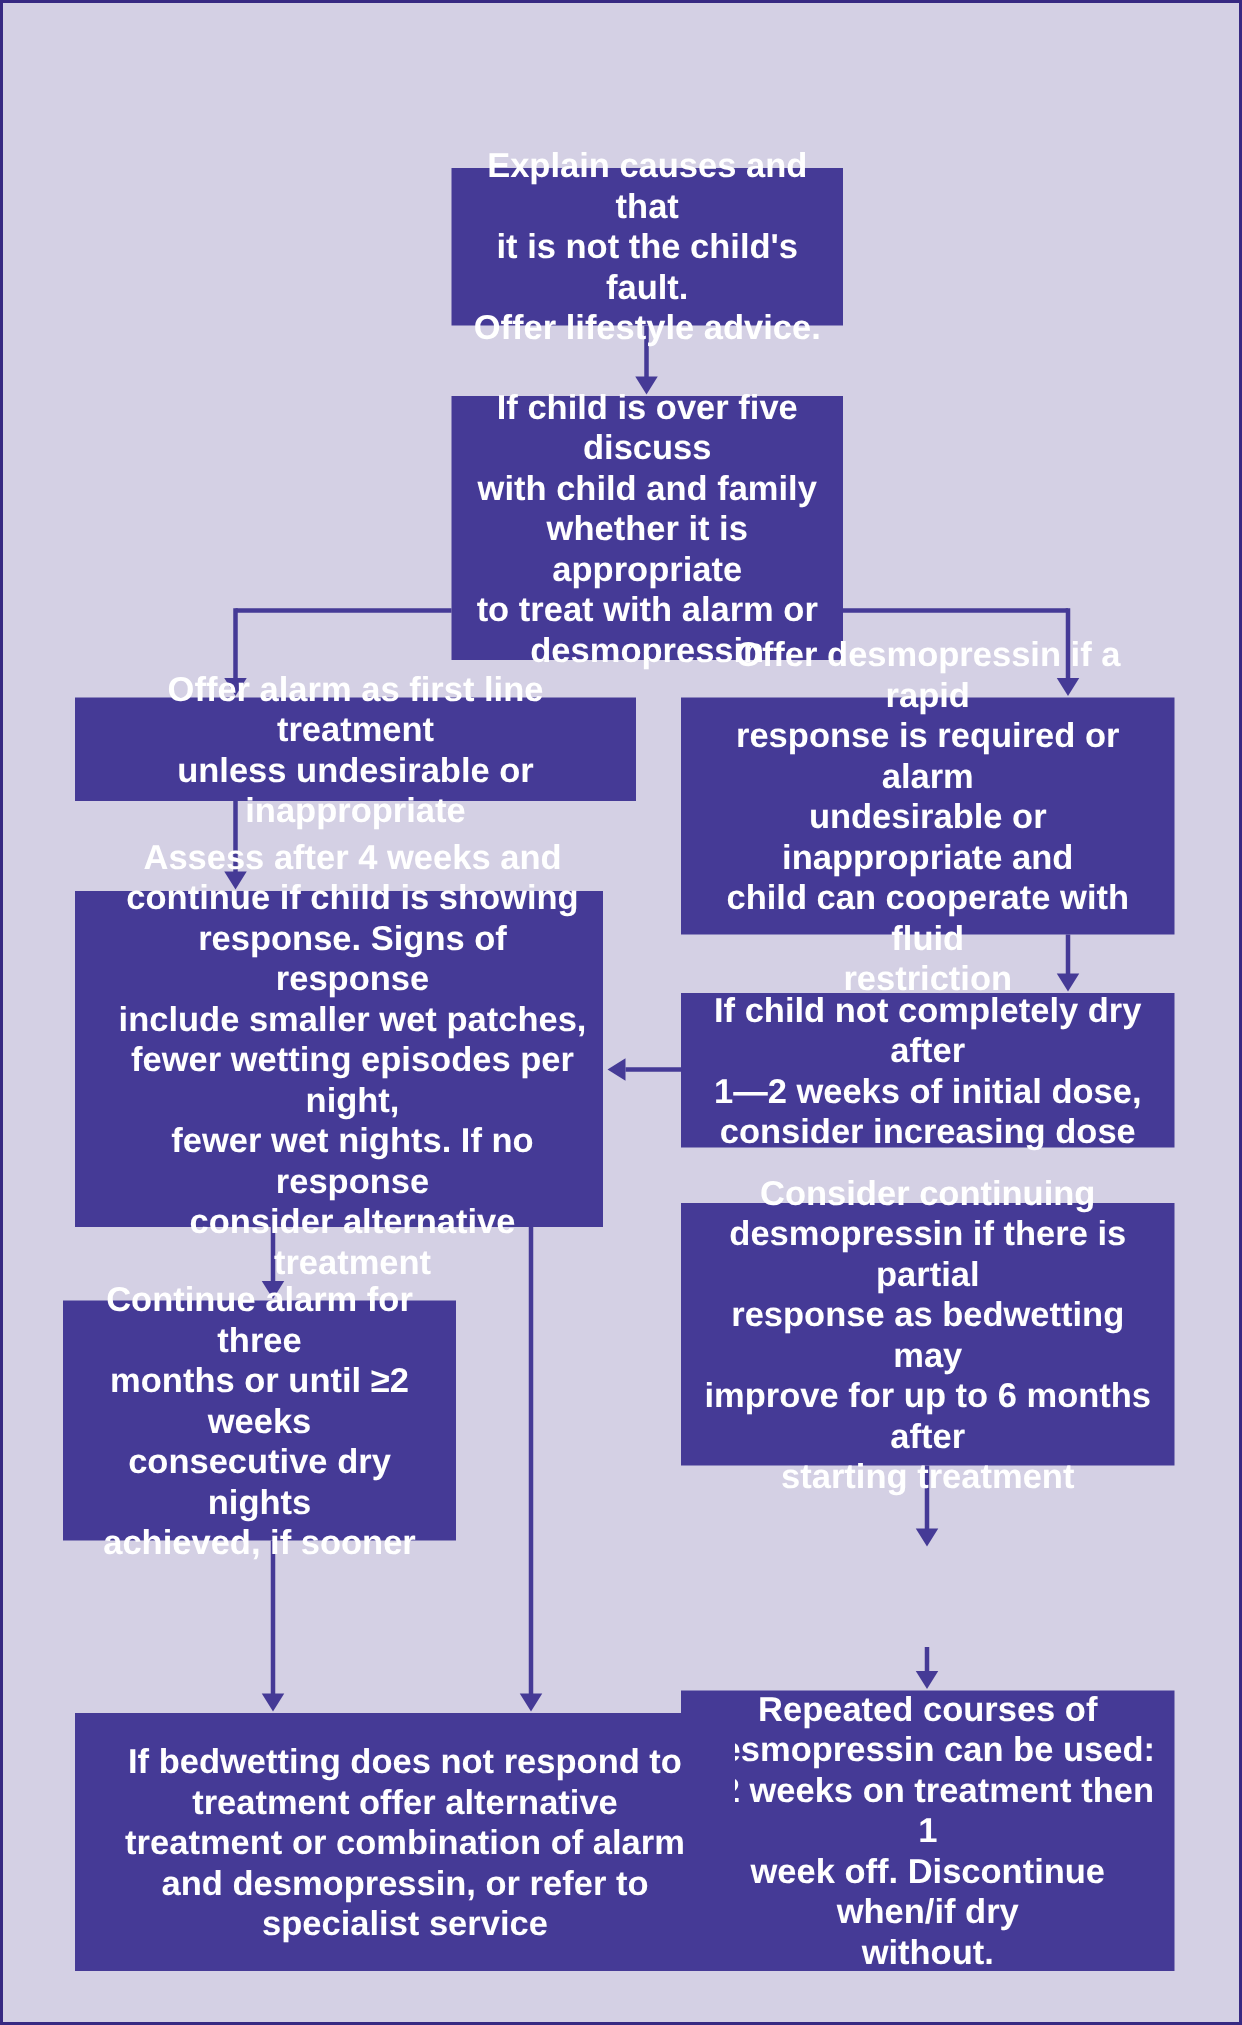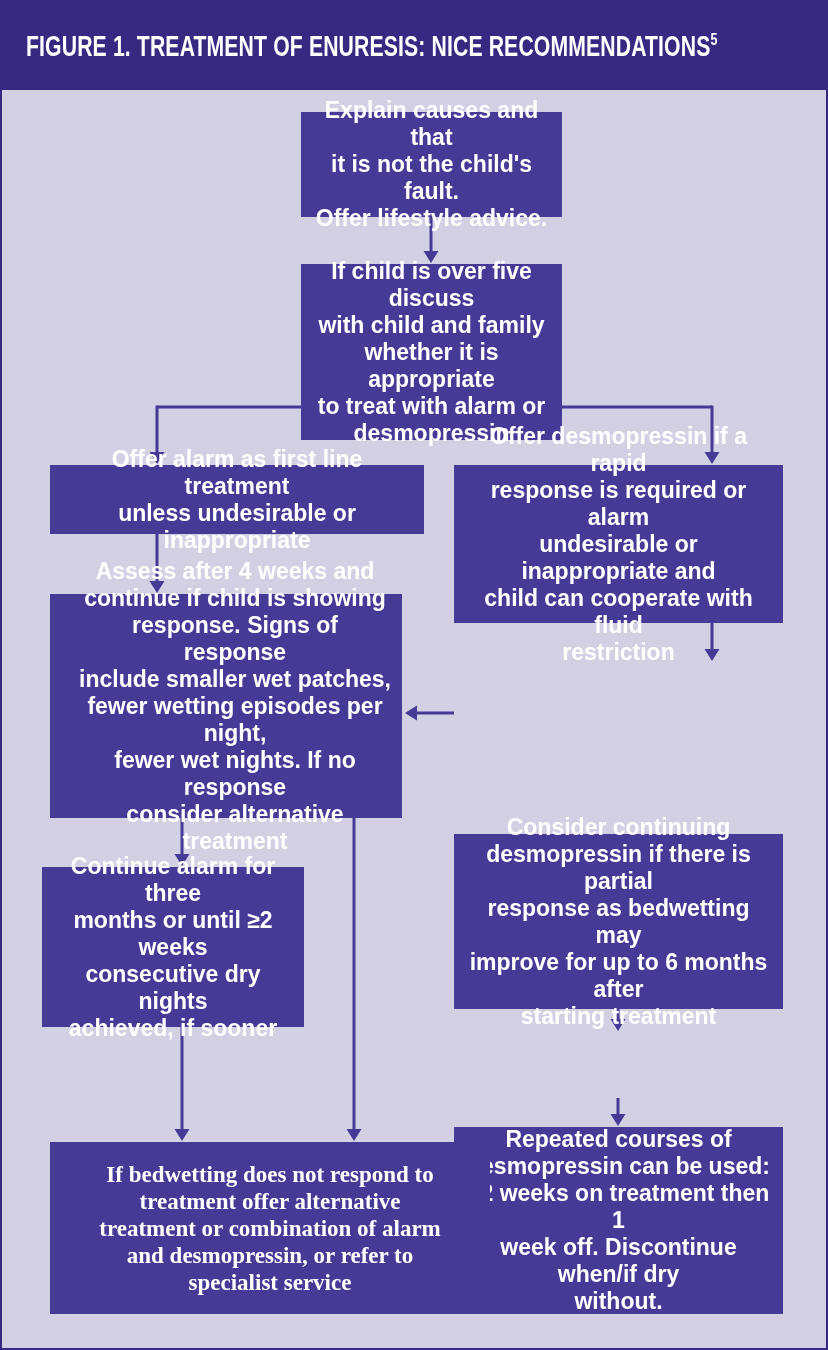--- a/index.html
+++ b/index.html
@@ -43,34 +43,31 @@
     font-size:23px; font-weight:700; line-height:27px;
     white-space:pre-line;
     padding:6px 10px; box-sizing:border-box;
   }
   .b1  { left:299px; top:110px;  width:261px; height:105px; }
   .b2  { left:299px; top:262px;  width:261px; height:176px; }
   .b3  { left:48px;  top:463px;  width:374px; height:69px;  }
   .b4  { left:452px; top:463px;  width:329px; height:158px; }
   .b5  { left:48px;  top:592px;  width:352px; height:224px;padding-left:28px; }
   .b6  { left:452px; top:660px;  width:329px; height:103px; }
-  .b7  { left:452px; top:800px;  width:329px; height:175px;margin-top:32px; }
+  .b7  { left:452px; top:800px;  width:329px; height:175px; }
   .b8  { left:40px;  top:865px;  width:262px; height:160px; }
   .b9  { left:452px; top:1030px; width:329px; height:66px;  }
   .b10 { left:452px; top:1125px; width:329px; height:187px; }
-  .b11 { left:48px;  top:1140px; width:440px; height:172px;font-family:Liberation Serif, serif; }
+  .b11 { left:48px;  top:1140px; width:440px; height:172px; }
 </style>
 </head>
 <body>
 
 <div class="figure">
 
-  <div class="header">
-    <div class="title-wrap"><span>FIGURE 1. TREATMENT OF ENURESIS: NICE RECOMMENDATIONS</span><sup>5</sup></div>
-  </div>
 
   <svg class="arrows" viewBox="0 0 828 1350" xmlns="http://www.w3.org/2000/svg">
     <g>
       <line x1="429" y1="215" x2="429" y2="250"></line>
       <polygon points="421.5,249 436.5,249 429,261"></polygon>
     </g>
     <g>
       <line x1="299" y1="405" x2="155" y2="405"></line>
       <line x1="155" y1="403.5" x2="155" y2="451"></line>
       <polygon points="147.5,450 162.5,450 155,462"></polygon>
@@ -129,20 +126,23 @@
 undesirable or inappropriate and
 child can cooperate with fluid
 restriction</div>
   <div class="box b5">Assess after 4 weeks and
 continue if child is showing
 response. Signs of response
 include smaller wet patches,
 fewer wetting episodes per night,
 fewer wet nights. If no response
 consider alternative treatment</div>
+  <div class="box b6">If child not completely dry after
+1—2 weeks of initial dose,
+consider increasing dose</div>
   <div class="box b7">Consider continuing
 desmopressin if there is partial
 response as bedwetting may
 improve for up to 6 months after
 starting treatment</div>
   <div class="box b8">Continue alarm for three
 months or until ≥2 weeks
 consecutive dry nights
 achieved, if sooner</div>
   <div class="box b10">Repeated courses of

